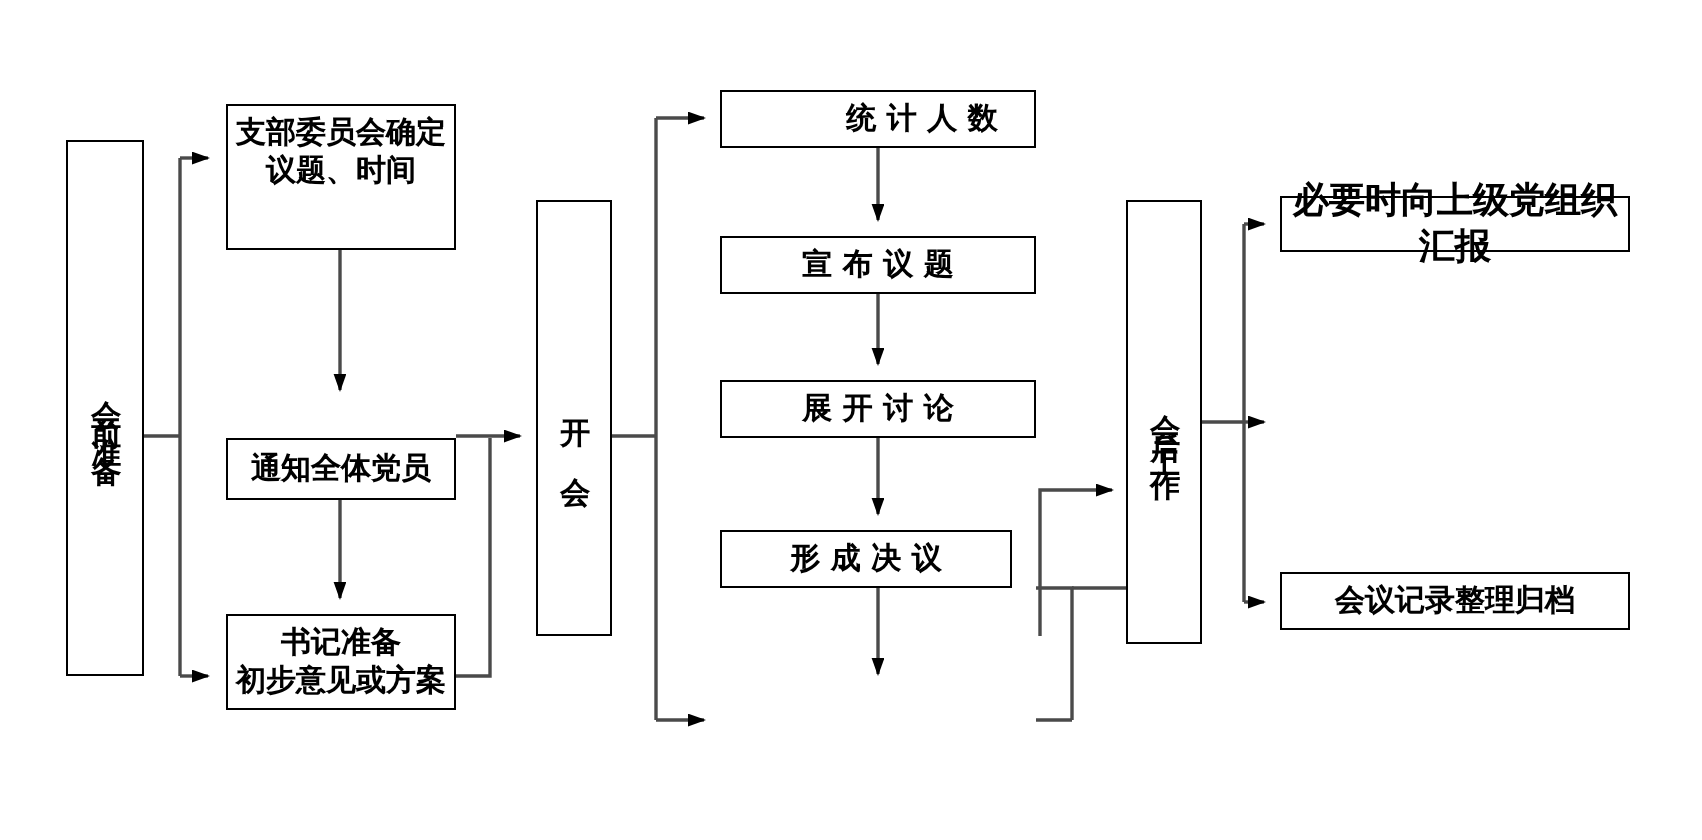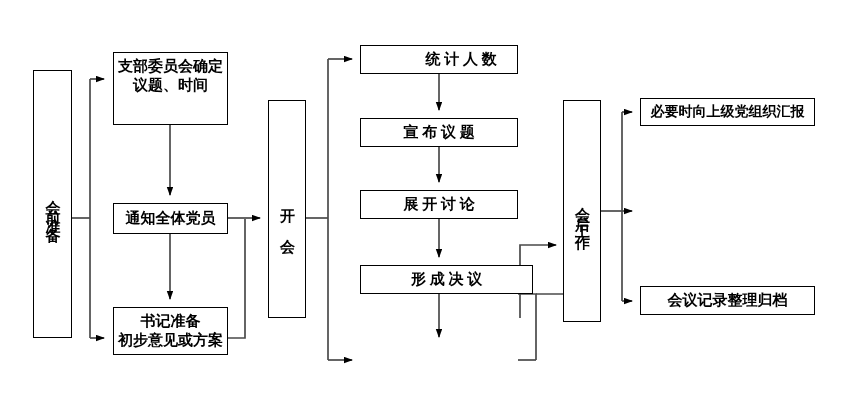--- a/index.html
+++ b/index.html
@@ -31,42 +31,41 @@
     border: 1.6px solid #000000;
     background: #ffffff;
     display: flex;
     align-items: center;
     justify-content: center;
     text-align: center;
     color: #000000;
     font-weight: 700;
     line-height: 1.28;
     z-index: 2;
-    font-family: Liberation Serif, serif;
   }
   .node-label {
     display: block;
     width: 100%;
     white-space: pre-line;
   }
   
   .stage {
     writing-mode: vertical-rl;
     text-orientation: upright;
     letter-spacing: 0.62em;
     font-size: 15px;
     font-weight: 700;
     padding-top: 6px;
   }
   .stage .node-label {
     white-space: nowrap;
     width: auto;
   }
   .s15 { font-size: 15px; }
-  .s14 { font-size: 14px; }
+  .s14 { font-size: 18px; }
 </style>
 </head>
 <body>
 
 <div id="canvas">
 
   <svg id="wires" viewBox="0 0 851 420" width="851" height="420">
     <defs>
       <marker id="arrow" markerWidth="9" markerHeight="9" refX="8" refY="3.2" orient="auto" markerUnits="userSpaceOnUse">
         <path d="M0,0 L9,3.2 L0,6.4 z" fill="#000000"></path>
@@ -125,42 +124,42 @@
 
   <div class="node stage" style="left:563px; top:100px; width:38px; height:222px;">
     <span class="node-label">会后工作</span>
   </div>
 
   <div class="node s15" style="left:113px; top:52px; width:115px; height:73px; align-items:flex-start; padding-top:4px;">
     <span class="node-label">支部委员会确定
 议题、时间</span>
   </div>
 
-  <div class="node s15" style="left:113px; top:203px; width:115px; height:31px;">
+  <div class="node s15" style="left:113px; top:219px; width:115px; height:31px;">
     <span class="node-label">通知全体党员</span>
   </div>
 
   <div class="node s15" style="left:113px; top:307px; width:115px; height:48px;">
     <span class="node-label">书记准备
 初步意见或方案</span>
   </div>
 
   <div class="node s15" style="left:360px; top:45px; width:158px; height:29px;padding-left:44px;">
     <span class="node-label">统 计 人 数</span>
   </div>
 
   <div class="node s15" style="left:360px; top:118px; width:158px; height:29px;">
     <span class="node-label">宣 布 议 题</span>
   </div>
 
   <div class="node s15" style="left:360px; top:190px; width:158px; height:29px;">
     <span class="node-label">展 开 讨 论</span>
   </div>
 
-  <div class="node s15" style="left:360px; top:265px; width:173px; height:29px;text-align:center;">
+  <div class="node s15" style="left:360px; top:265px; width:146px; height:29px;text-align:center;">
     <span class="node-label">形 成 决 议</span>
   </div>
 
 
   <div class="node s14" style="left:640px; top:98px; width:175px; height:28px;">
     <span class="node-label">必要时向上级党组织汇报</span>
   </div>
 
 
   <div class="node s15" style="left:640px; top:286px; width:175px; height:29px;align-items:center;">

